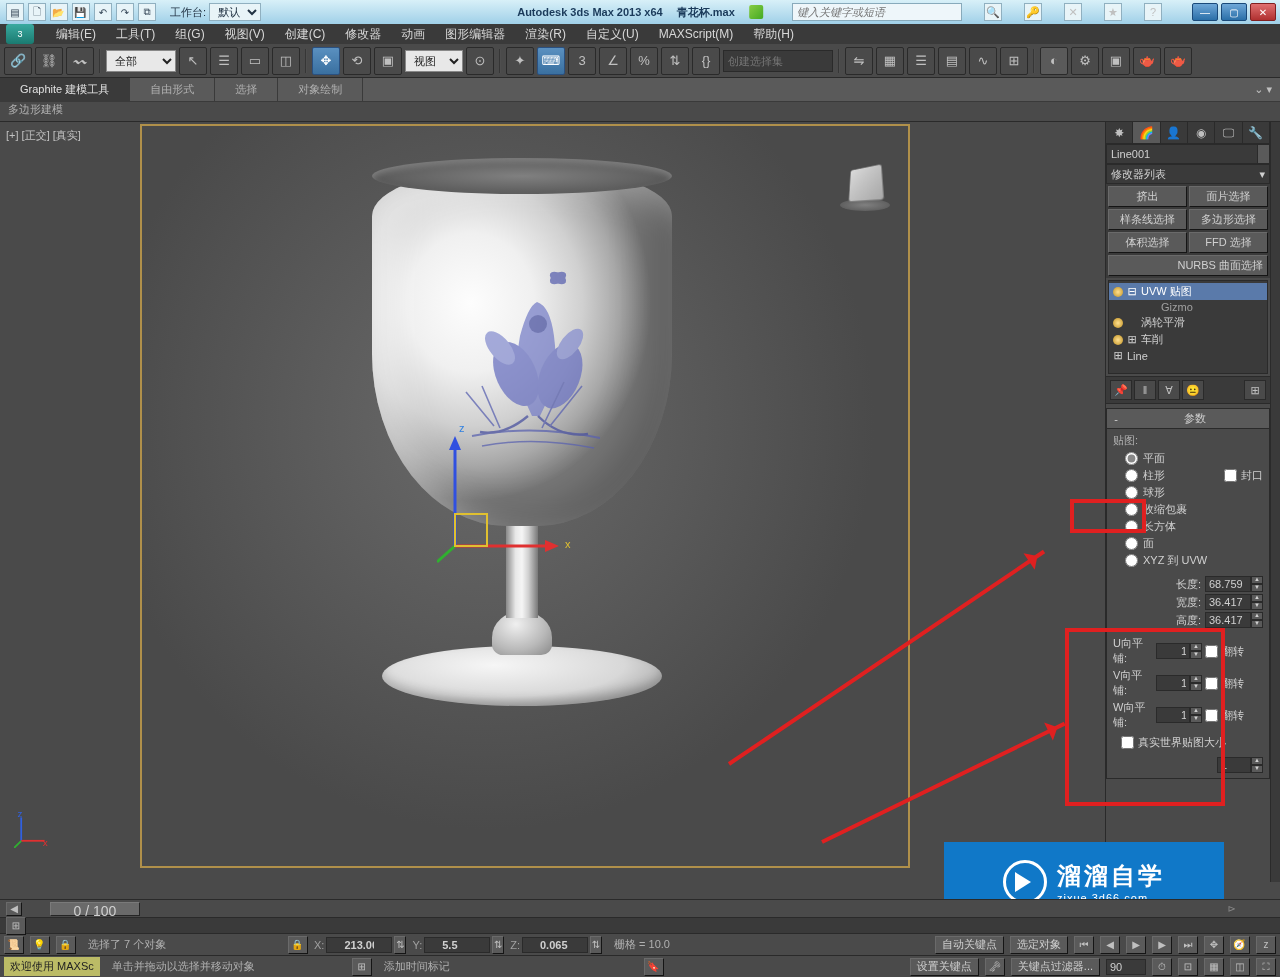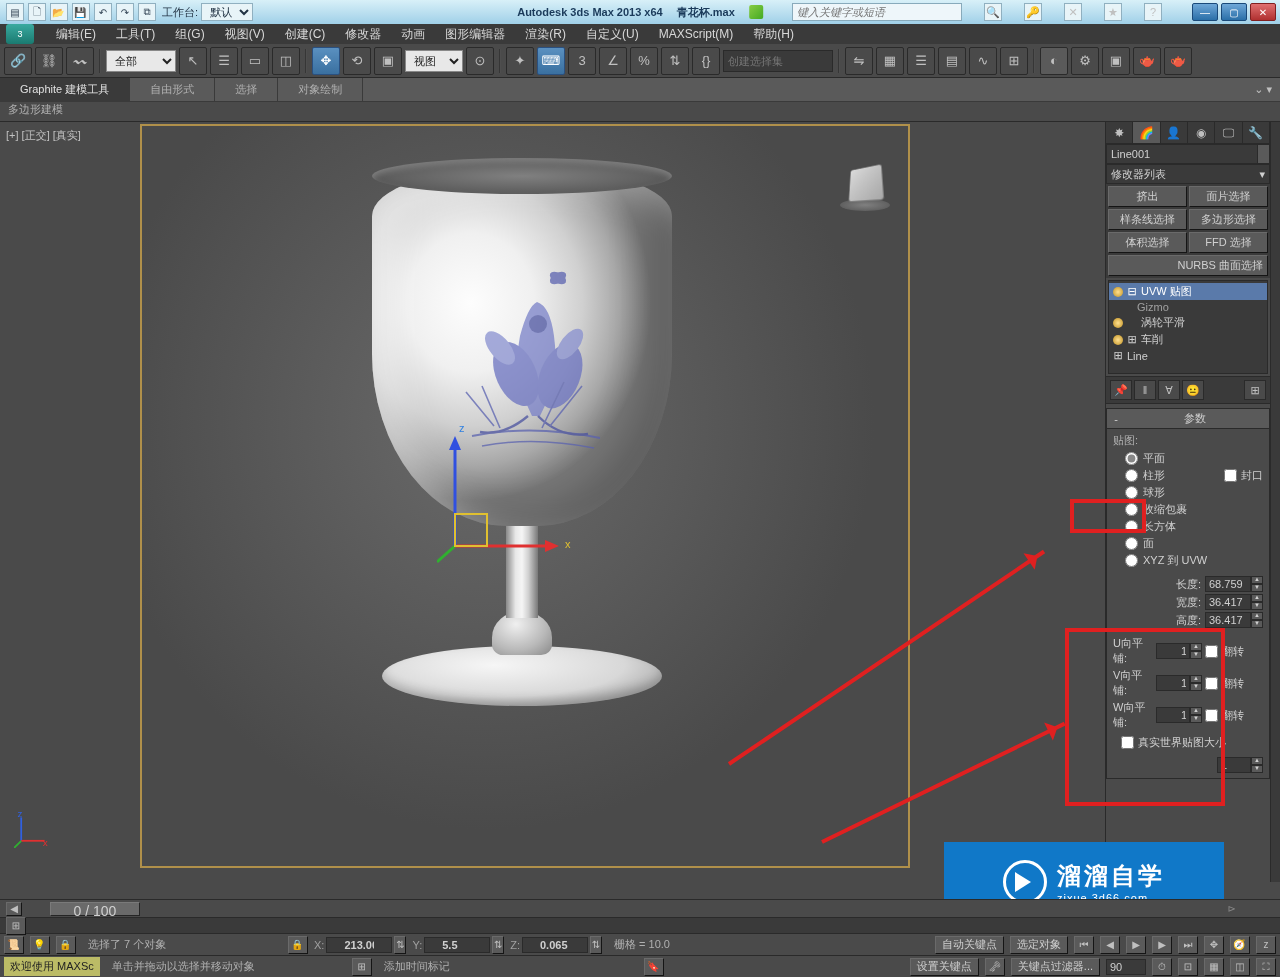--- a/index.html
+++ b/index.html
@@ -2,21 +2,21 @@
 <html><head>
 <meta charset="utf-8">
 <style>
 * { margin: 0; padding: 0; box-sizing: border-box; font-family: "Microsoft YaHei", sans-serif; font-size: 11px; user-select: none; }
 body { width: 1280px; height: 977px; background: #4a4a4a; color: #c0c0c0; overflow: hidden; position: relative; }
 
 
 .titlebar { height: 24px; background: linear-gradient(#d8f0f8, #a0d0e8); display: flex; align-items: center; position: relative; }
 .titlebar .qat { display: flex; gap: 4px; padding: 2px 6px; align-items: center; }
 .titlebar .qat .btn { width: 18px; height: 18px; background: #e8f4f8; border: 1px solid #90b0c0; display: flex; align-items: center; justify-content: center; font-size: 10px; color: #345; }
-.titlebar .workspace { margin-left: 0; font-size: 11px; color: #234; }
+.titlebar .workspace { margin-left: 8px; font-size: 11px; color: #234; }
 .titlebar .workspace select { font-size: 11px; background: #e8f4f8; border: 1px solid #90b0c0; color: #234; padding: 1px 4px; }
 .titlebar .filetitle { position: absolute; left: 50%; transform: translateX(-50%); font-size: 12px; color: #1a3a5a; font-weight: bold; display: flex; gap: 14px; align-items: center; }
 .titlebar .right { position: absolute; right: 4px; display: flex; gap: 22px; align-items: center; }
 .titlebar .search { width: 170px; height: 18px; background: #eef6fa; border: 1px solid #8ab; color: #888; font-style: italic; font-size: 11px; padding: 0 4px; }
 .titlebar .help { width: 18px; height: 18px; background: #e8f4f8; border: 1px solid #90b0c0; display: flex; align-items: center; justify-content: center; font-size: 11px; }
 .titlebar .wincontrols { display: flex; gap: 3px; margin-left: 8px; }
 .titlebar .wincontrols .wc { width: 26px; height: 18px; background: linear-gradient(#6fa8d8, #2a6fa8); border: 1px solid #1a4a7a; border-radius: 2px; display: flex; align-items: center; justify-content: center; color: #fff; font-size: 10px; }
 .titlebar .wincontrols .wc.close { background: linear-gradient(#e07070, #b03030); border-color: #802020; }
 
 
@@ -316,21 +316,21 @@
       <div class="mb">体积选择</div>
       <div class="mb">FFD 选择</div>
       <div class="mb wide" style="text-align:right;padding-right:4px;">NURBS 曲面选择</div>
     </div>
     <div class="modstack">
       <div class="ms-item sel">
           <span class="bulb"></span>
           <span class="exp">⊟</span>
           <span>UVW 贴图</span>
         </div>
-      <div class="ms-item" style="padding-left:28px;color:#a0a0a0">
+      <div class="ms-item" style="padding-left:52px;color:#a0a0a0">
           <span>Gizmo</span>
         </div>
       <div class="ms-item">
           <span class="bulb"></span>
           <span class="exp">&nbsp;</span>
           <span>涡轮平滑</span>
         </div>
       <div class="ms-item">
           <span class="bulb"></span>
           <span class="exp">⊞</span>

